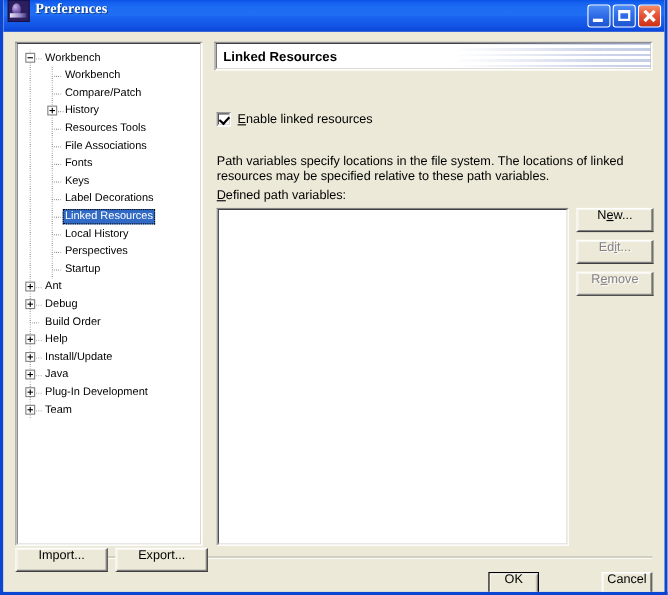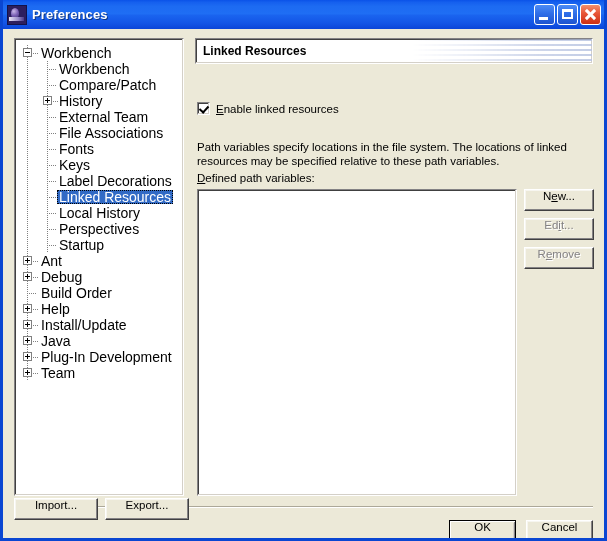--- a/index.html
+++ b/index.html
@@ -23,24 +23,24 @@
     overflow: hidden;
   }
 
   
   .titlebar {
     height: 29px;
     background: linear-gradient(to bottom,
         #0a52e8 0%, #1560ee 8%, #1d6bf2 22%,
         #1f6ef4 48%, #1a64ef 52%, #1355e6 80%, #0b45d8 100%);
     display: flex;
-    align-items: center;
     padding: 0 2px 0 4px;
     box-sizing: border-box;
     position: relative;
+    font-family: Liberation Serif, serif;
   }
   .title-icon {
     width: 18px;
     height: 18px;
     margin-right: 5px;
     flex: 0 0 auto;
     position: relative;
     background: #2d1f5e;
     border: 1px solid #13124a;
     overflow: hidden;
@@ -146,21 +146,21 @@
   }
   .tree-inner {
     padding: 6px 0 0 0;
   }
   .tree-row {
     position: relative;
     height: 16px;
     display: flex;
     align-items: center;
     white-space: nowrap;
-    font-size: 14px;
+    font-size: 10px;
     color: #000000;
     cursor: default;
   }
   .tree-row .guide {
     position: absolute;
     top: 0;
     height: 16px;
     width: 1px;
     background-image: linear-gradient(to bottom, #808080 50%, transparent 50%);
     background-size: 1px 2px;
@@ -374,21 +374,21 @@
     gap: 7px;
   }
   .bottom-right {
     position: absolute;
     right: 11px;
     top: 491px;
     display: flex;
     gap: 10px;
   }
   .btn.w84 { width: 84px; }
-  .btn.w70 { width: 67px; }
+  .btn.w70 { width: 46px; margin-left: 47px; }
 </style>
 </head>
 <body>
 
 <div class="window">
 
   <div class="titlebar">
     <div class="title-icon"></div>
     <div class="title-text">Preferences</div>
     <div class="win-btns">
@@ -428,21 +428,21 @@
             <div class="guide" style="left: 32px;"></div>
             <div class="elbow" style="left: 32px; width: 9px;"></div>
             <div class="toggle plus" style="left: 28px;"></div>
             <div class="elbow" style="left: 38px; width: 6px;"></div>
             <span class="tree-label" style="left: 42px;">History</span>
           </div>
           <div class="tree-row">
             <div class="guide" style="left: 12px;"></div>
             <div class="guide" style="left: 32px;"></div>
             <div class="elbow" style="left: 32px; width: 9px;"></div>
-            <span class="tree-label" style="left: 42px;">External Team</span>
+            <span class="tree-label" style="left: 42px;">Resources Tools</span>
           </div>
           <div class="tree-row">
             <div class="guide" style="left: 12px;"></div>
             <div class="guide" style="left: 32px;"></div>
             <div class="elbow" style="left: 32px; width: 9px;"></div>
             <span class="tree-label" style="left: 42px;">File Associations</span>
           </div>
           <div class="tree-row">
             <div class="guide" style="left: 12px;"></div>
             <div class="guide" style="left: 32px;"></div>

